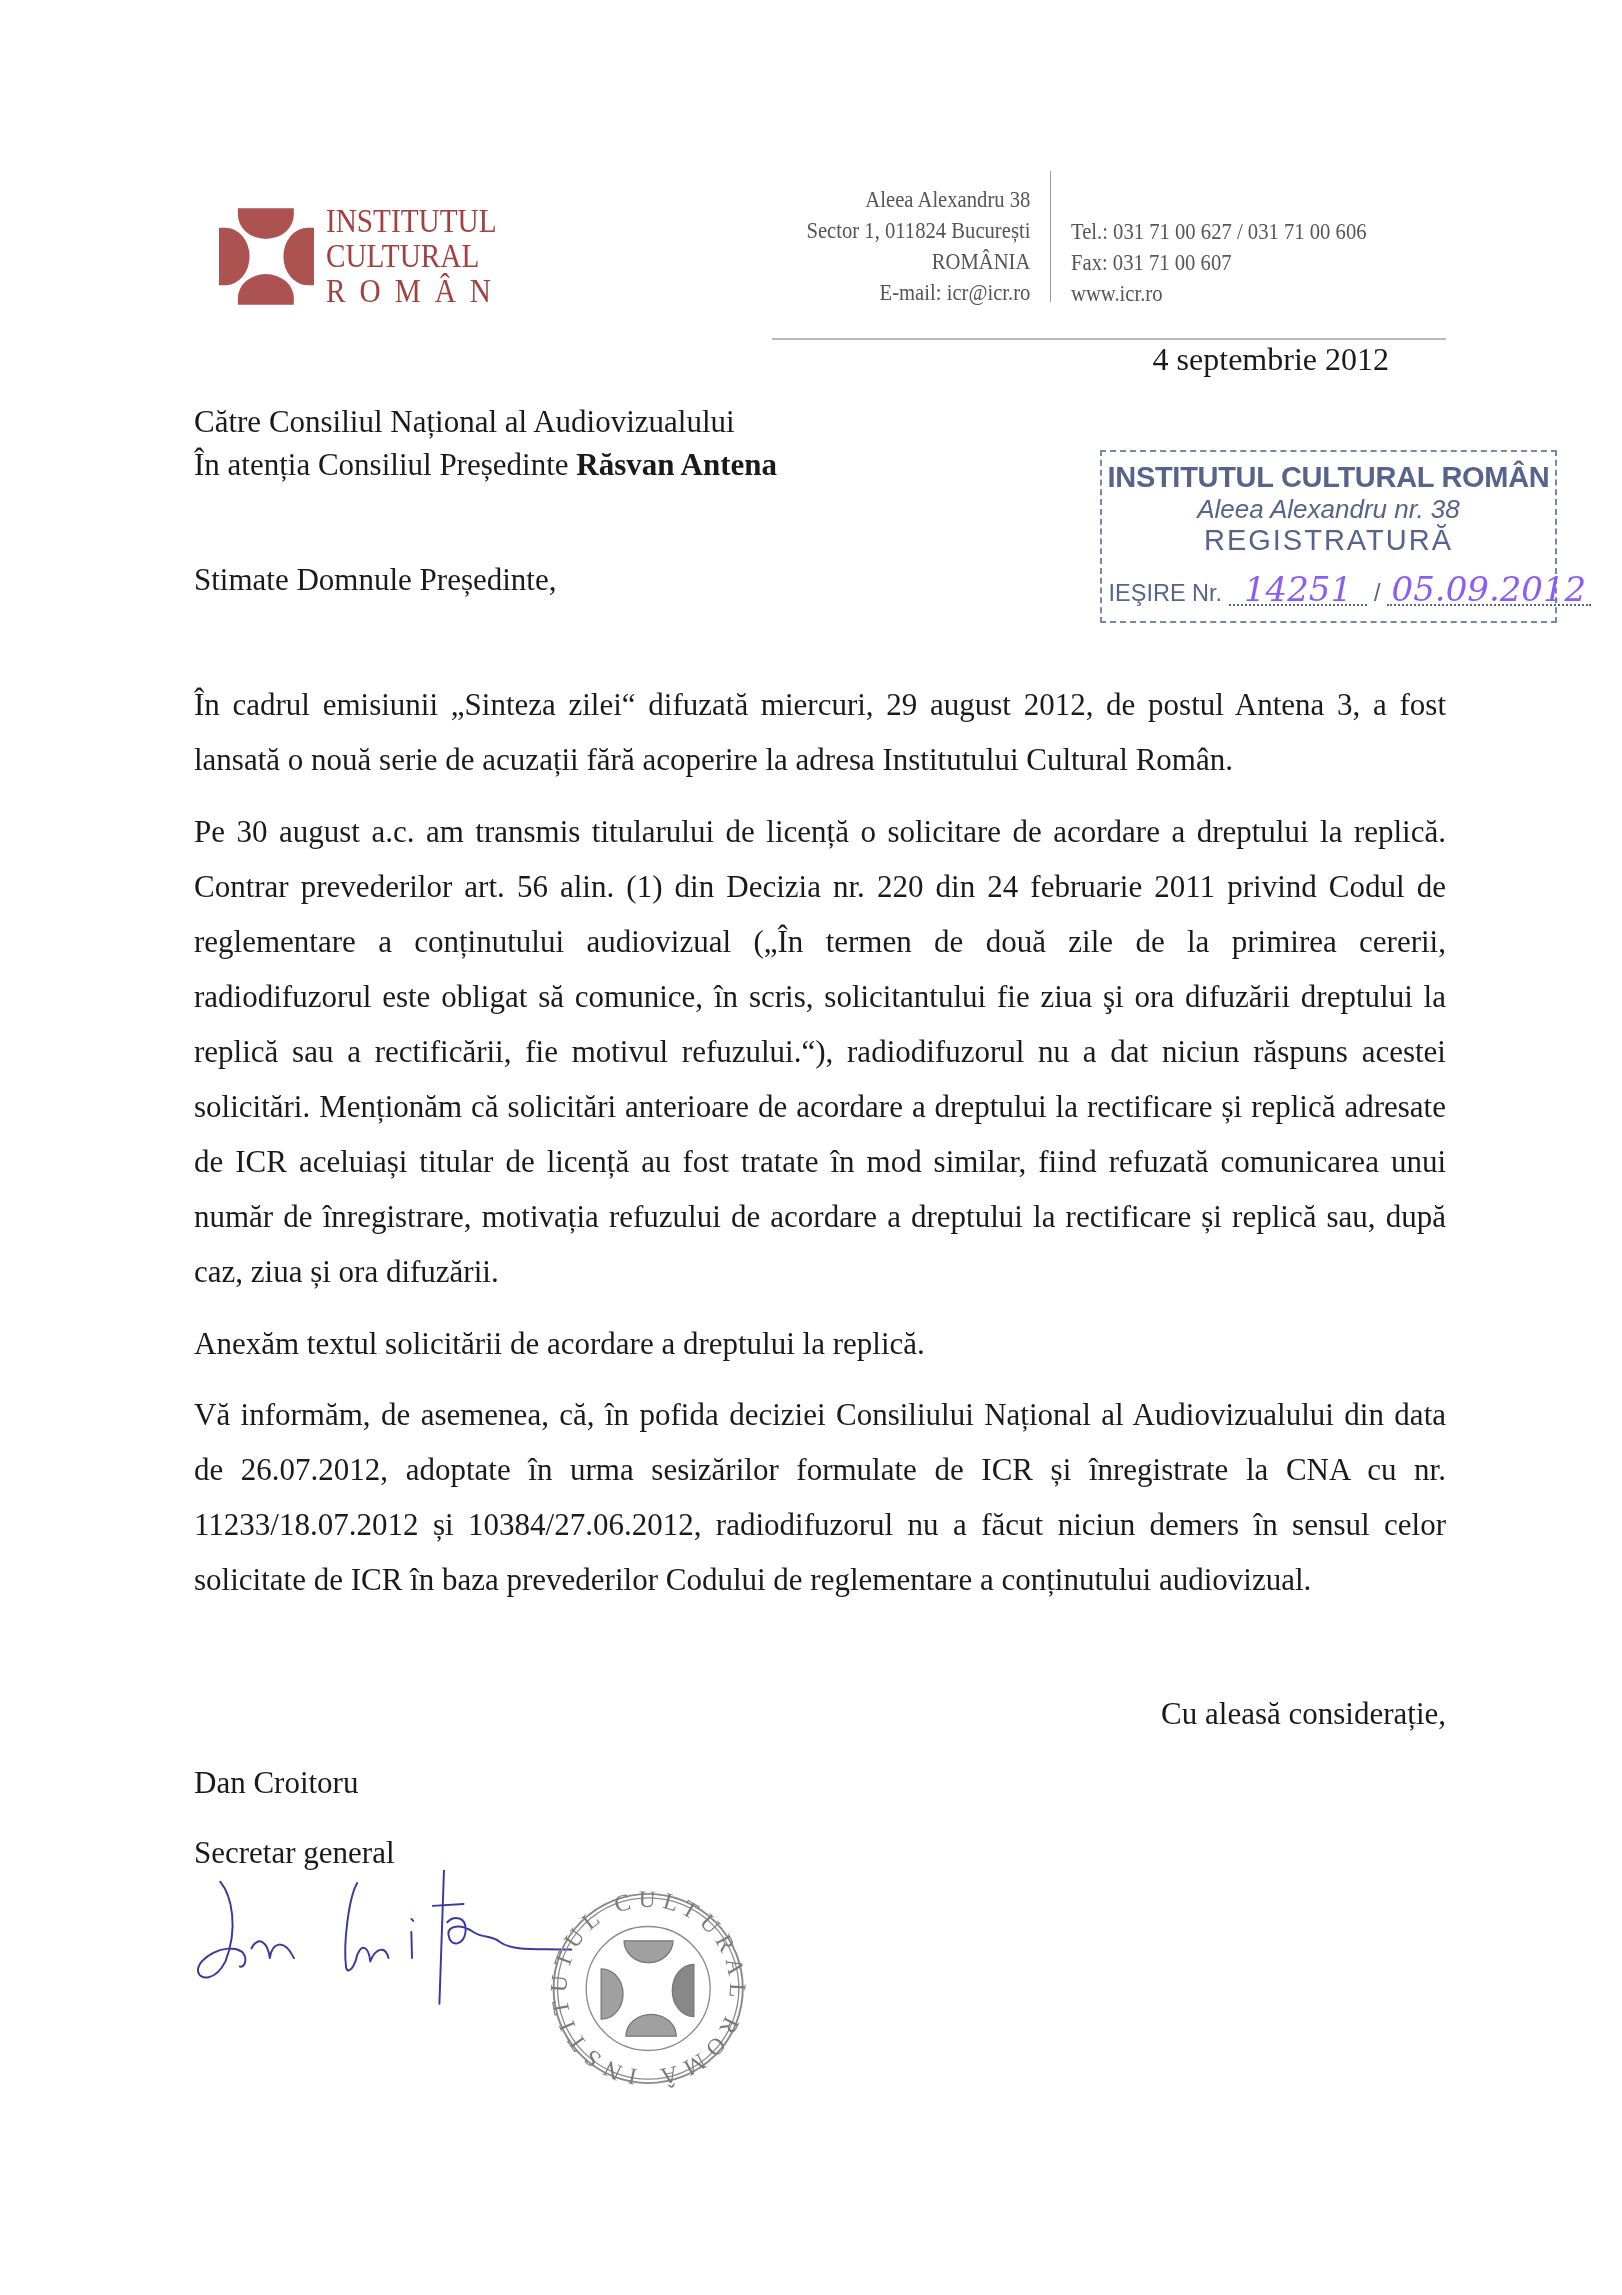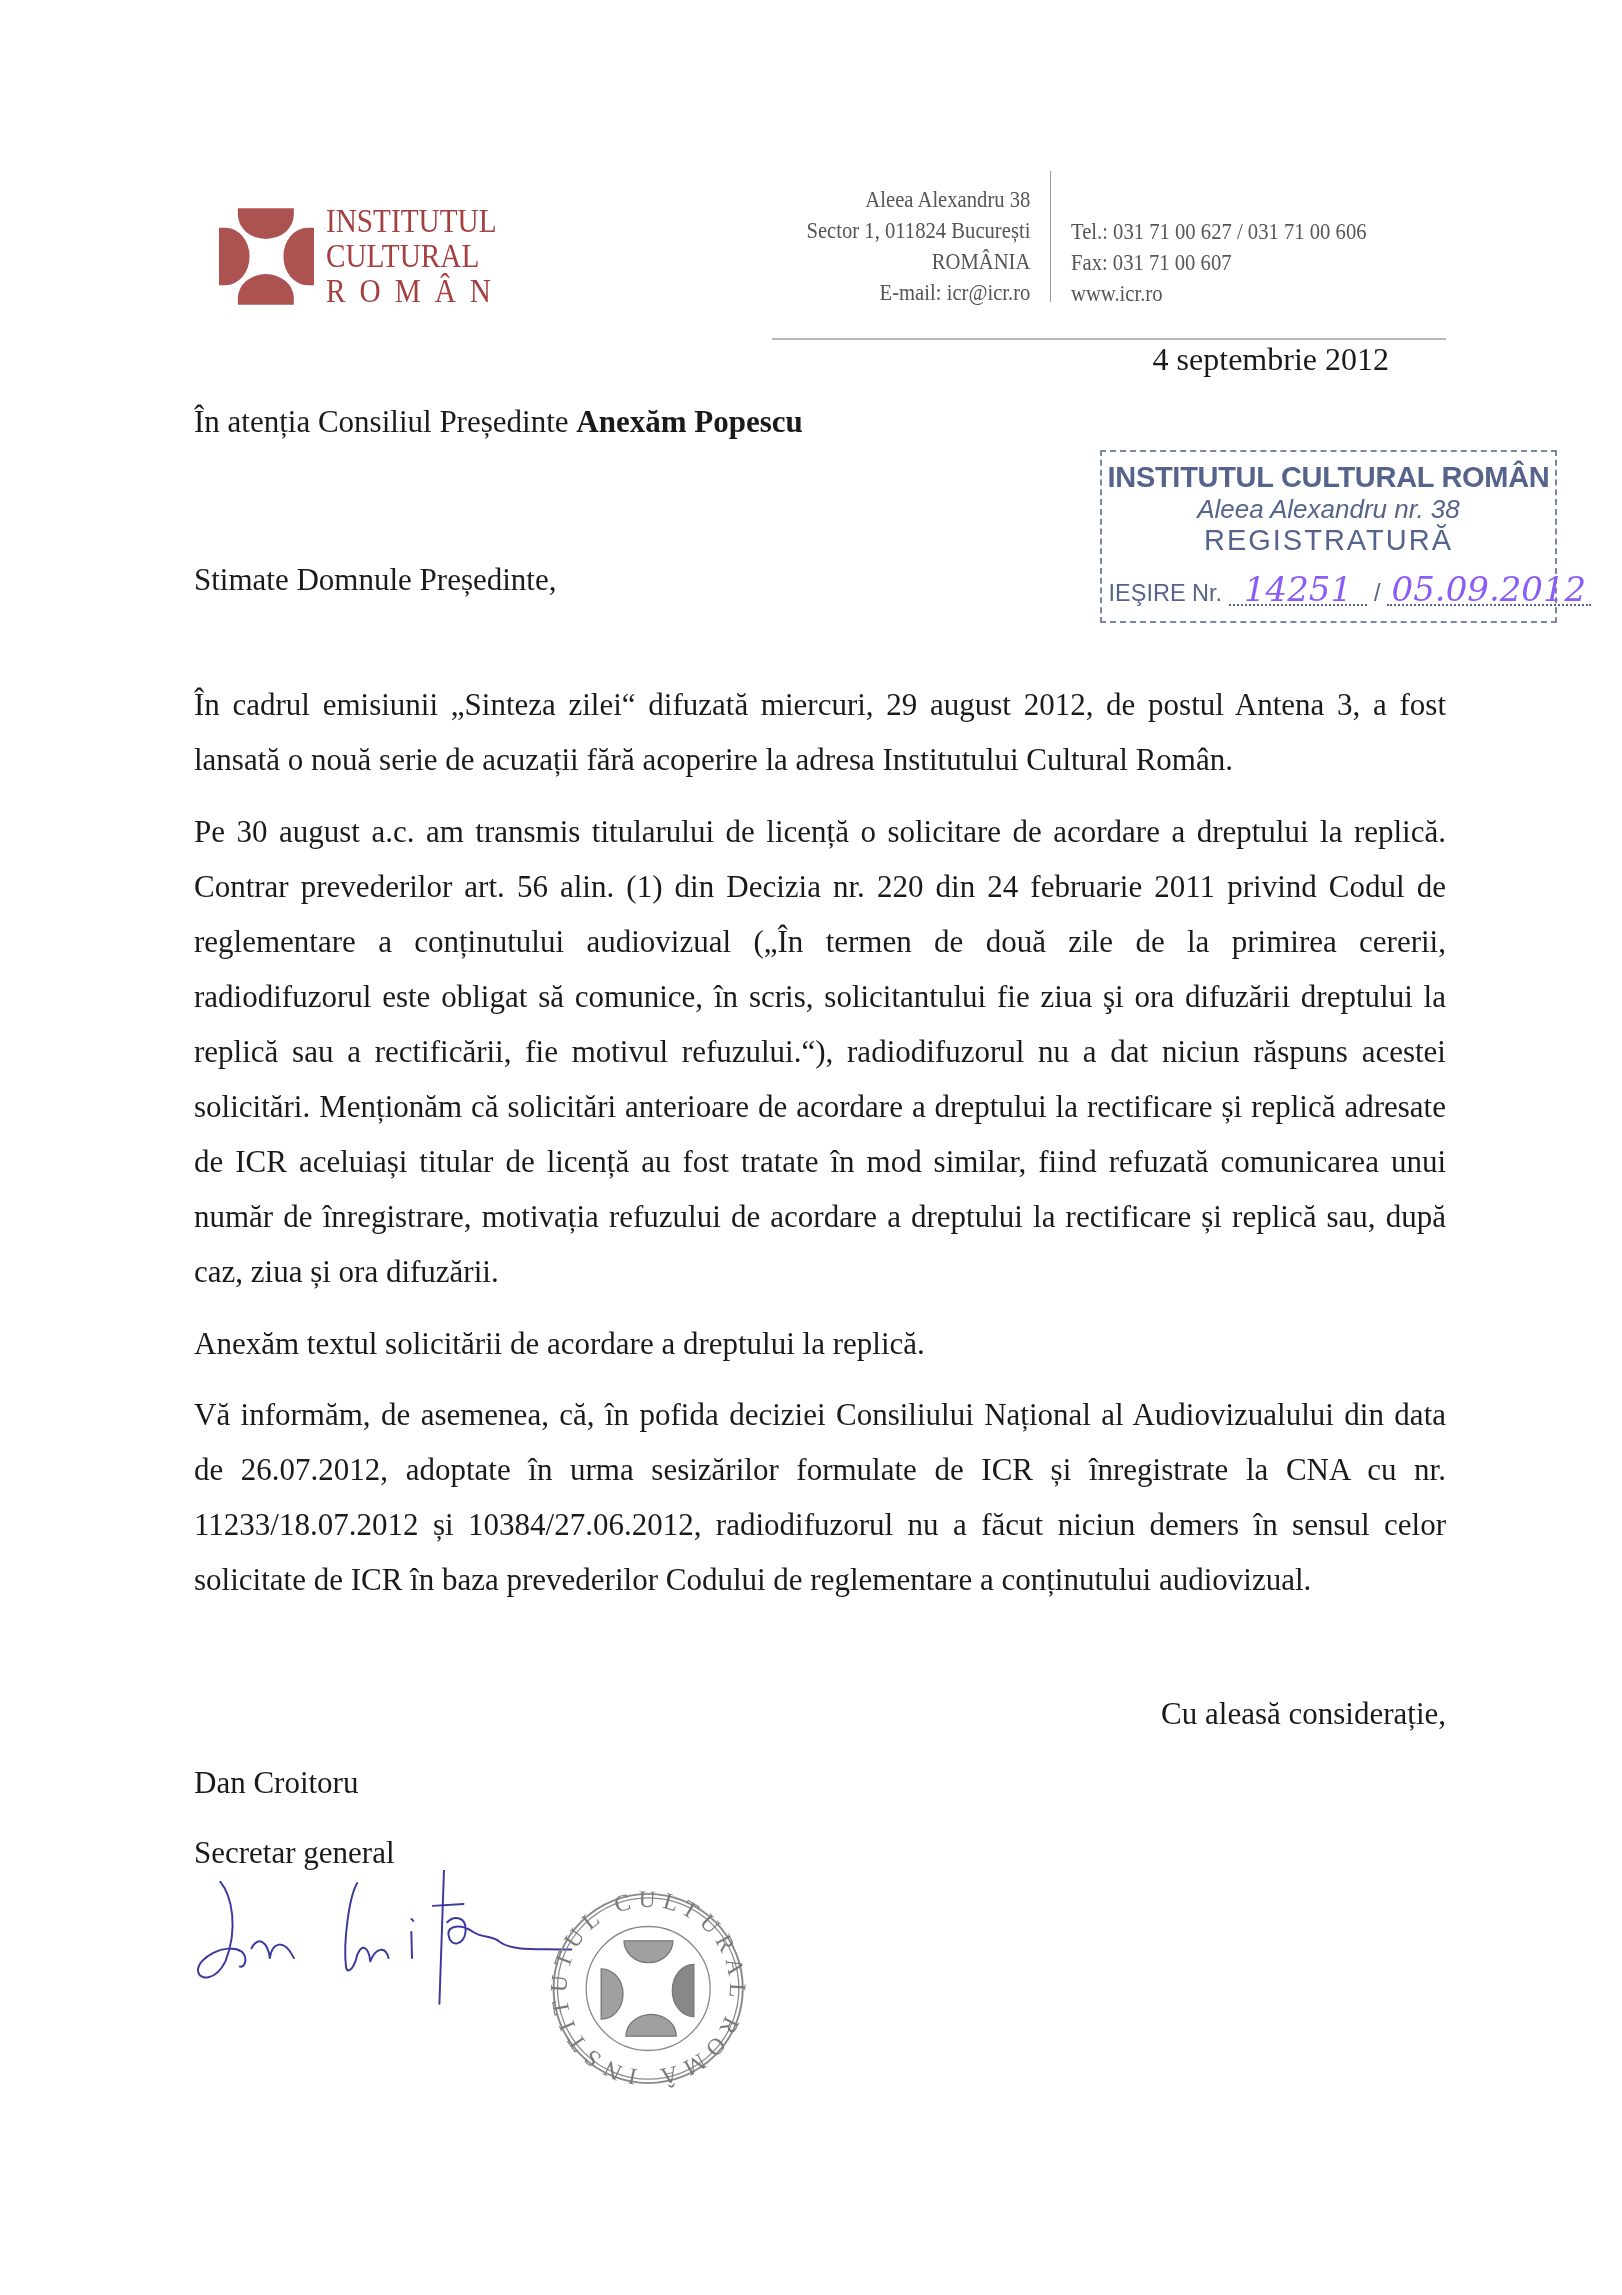--- a/index.html
+++ b/index.html
@@ -79,22 +79,23 @@
   <div class="s3">REGISTRATURĂ</div>
   <div class="s4">
     <span>IEŞIRE Nr.</span>
     <span class="hw num">14251</span>
     <span>/</span>
     <span class="hw dt">05.09.2012</span>
   </div>
 </div>
 
 <div class="abs text" style="top:400px; line-height:43px;">
+  <div>Către Consiliul Național al Audiovizualului</div>
   <div>
-    <span>În atenția Consiliul Președinte </span><span class="bold">Anexăm Popescu</span>
+    <span>În atenția Consiliul Președinte </span><span class="bold">Răsvan Antena</span>
   </div>
 </div>
 
 <div class="abs text" style="top:561px; line-height:37px;">Stimate Domnule Președinte,</div>
 
 <p class="abs text justify" style="top:677px;">În cadrul emisiunii „Sinteza zilei“ difuzată miercuri, 29 august 2012, de postul Antena 3, a fost lansată o nouă serie de acuzații fără acoperire la adresa Institutului Cultural Român.</p>
 <p class="abs text justify" style="top:804px;">Pe 30 august a.c. am transmis titularului de licență o solicitare de acordare a dreptului la replică. Contrar prevederilor art. 56 alin. (1) din Decizia nr. 220 din 24 februarie 2011 privind Codul de reglementare a conținutului audiovizual („În termen de două zile de la primirea cererii, radiodifuzorul este obligat să comunice, în scris, solicitantului fie ziua şi ora difuzării dreptului la replică sau a rectificării, fie motivul refuzului.“), radiodifuzorul nu a dat niciun răspuns acestei solicitări. Menționăm că solicitări anterioare de acordare a dreptului la rectificare și replică adresate de ICR aceluiași titular de licență au fost tratate în mod similar, fiind refuzată comunicarea unui număr de înregistrare, motivația refuzului de acordare a dreptului la rectificare și replică sau, după caz, ziua și ora difuzării.</p>
 <p class="abs text justify" style="top:1316px;">Anexăm textul solicitării de acordare a dreptului la replică.</p>
 <p class="abs text justify" style="top:1387px;">Vă informăm, de asemenea, că, în pofida deciziei Consiliului Național al Audiovizualului din data de 26.07.2012, adoptate în urma sesizărilor formulate de ICR și înregistrate la CNA cu nr. 11233/18.07.2012 și 10384/27.06.2012, radiodifuzorul nu a făcut niciun demers în sensul celor solicitate de ICR în baza prevederilor Codului de reglementare a conținutului audiovizual.</p>
 

